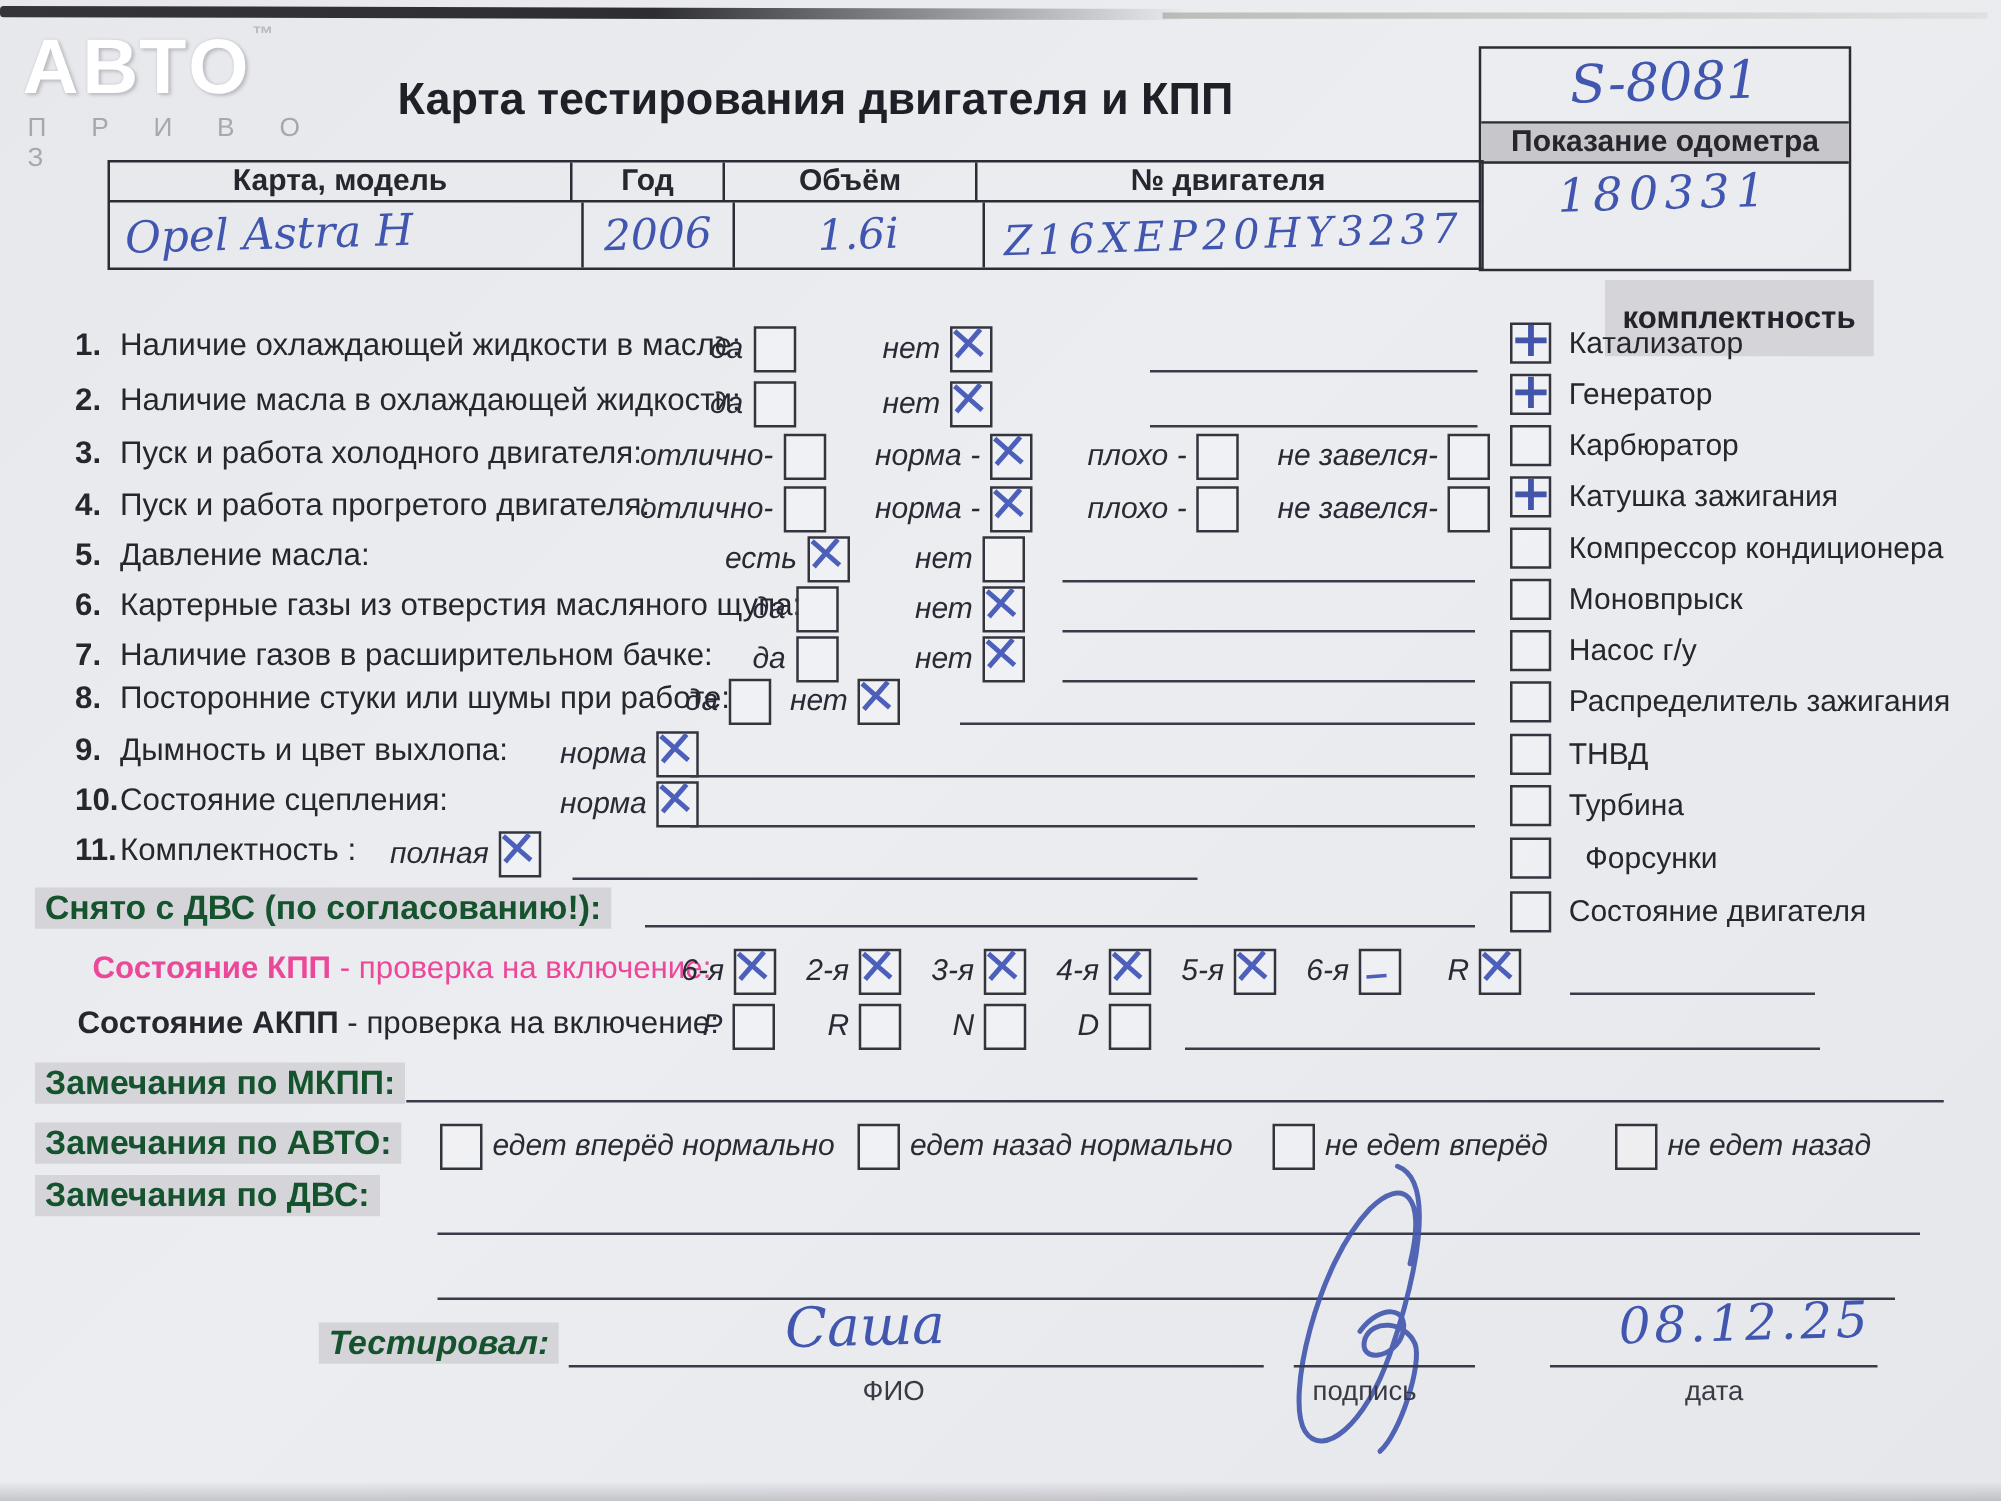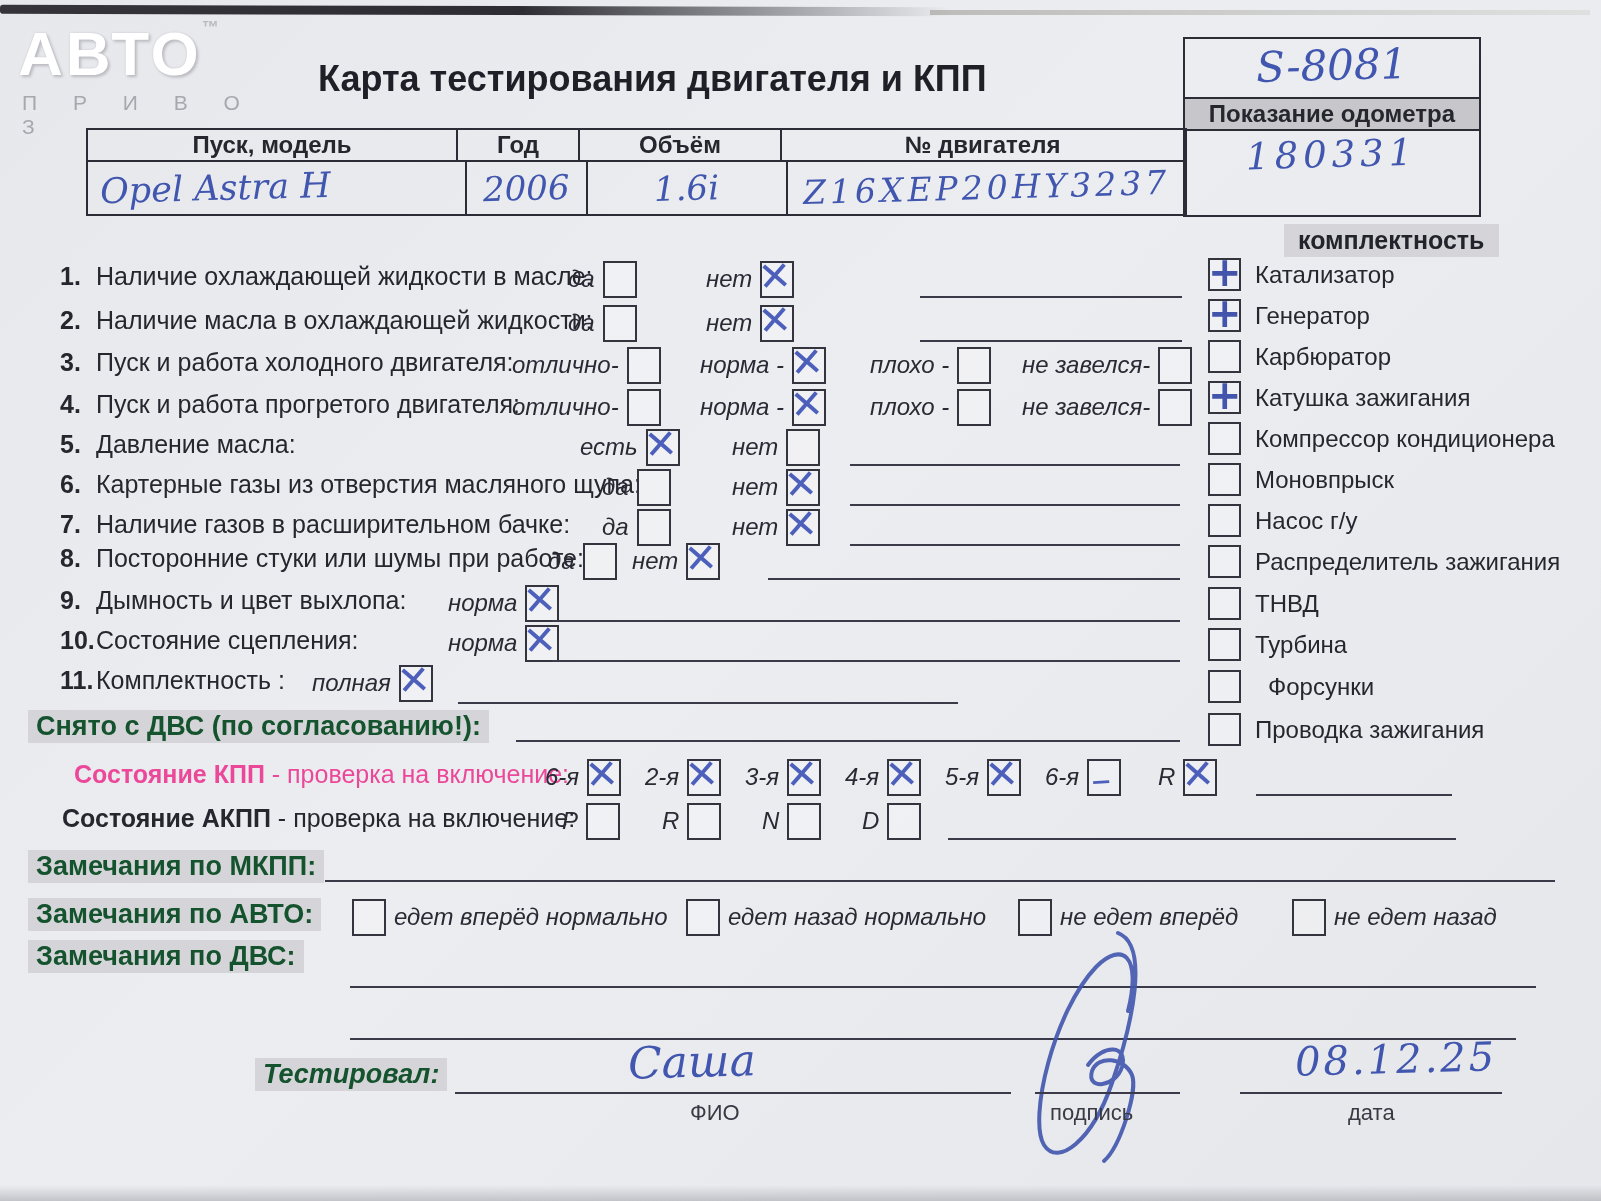--- a/index.html
+++ b/index.html
@@ -79,21 +79,21 @@
 <div class="title">Карта тестирования двигателя  и КПП</div>
 
 <div class="carbox">
   <div class="cell v1"><span class="hw" style="font-size:42px;display:inline-block;">S-8081</span></div>
   <div class="cell l2">Показание одометра</div>
   <div class="cell v2"><span class="hw" style="font-size:37px;letter-spacing:5px;display:inline-block;">180331</span></div>
 </div>
 
 <div class="vtable">
   <div class="vhead">
-    <div class="c1">Пуск, модель</div>
+    <div class="c1">Карта, модель</div>
     <div class="c2">Год</div>
     <div class="c3">Объём</div>
     <div class="c4">№ двигателя</div>
   </div>
   <div class="vvals">
     <div class="c1" style="padding:6px 0 0 12px;"><span class="hw" style="font-size:35px;display:inline-block;">Opel Astra H</span></div>
     <div class="c2" style="padding-top:6px;text-align:center;"><span class="hw" style="font-size:34px;display:inline-block;">2006</span></div>
     <div class="c3" style="padding-top:6px;text-align:center;"><span class="hw" style="font-size:34px;display:inline-block;">1.6i</span></div>
     <div class="c4" style="padding-top:6px;text-align:center;"><span class="hw" style="font-size:33px;letter-spacing:4px;display:inline-block;">Z16XEP20HY3237</span></div>
   </div>
@@ -437,21 +437,21 @@
   <span class="hw" style="position:absolute;left:628px;top:-16px;font-size:44px;">Саша</span>
   <div class="ln" style="left:455px;top:40px;width:556px;"></div>
   <span class="cap" style="left:690px;top:48px;">ФИО</span>
   <div class="ln" style="left:1035px;top:40px;width:145px;"></div>
   <span class="cap" style="left:1050px;top:48px;">подпись</span>
   <span class="hw" style="position:absolute;left:1295px;top:-16px;font-size:40px;letter-spacing:3px;">08.12.25</span>
   <div class="ln" style="left:1240px;top:40px;width:262px;"></div>
   <span class="cap" style="left:1348px;top:48px;">дата</span>
 </div>
 
-<div class="abs hl" style="left:1284px;top:224px;font-size:25px;font-weight:bold;color:#23232c;padding:2px 14px;">комплектность</div>
+<div class="abs hl" style="left:1284px;top:224px;font-size:25px;font-weight:bold;color:#23232c;padding:16px 14px;">комплектность</div>
 <div class="kitem" style="left:1208px;top:258px;">
     <span class="box">
       <b class="kmark">+</b>
     </span>
     <span>Катализатор</span>
   </div>
 <div class="kitem" style="left:1208px;top:299px;">
     <span class="box">
       <b class="kmark">+</b>
     </span>
@@ -508,14 +508,14 @@
 <div class="kitem" style="left:1208px;top:670px;gap:27px;">
     <span class="box">
       <b class="kmark"></b>
     </span>
     <span>Форсунки</span>
   </div>
 <div class="kitem" style="left:1208px;top:713px;">
     <span class="box">
       <b class="kmark"></b>
     </span>
-    <span>Проводка зажигания</span>
+    <span>Состояние двигателя</span>
   </div>
 
 </body></html>

